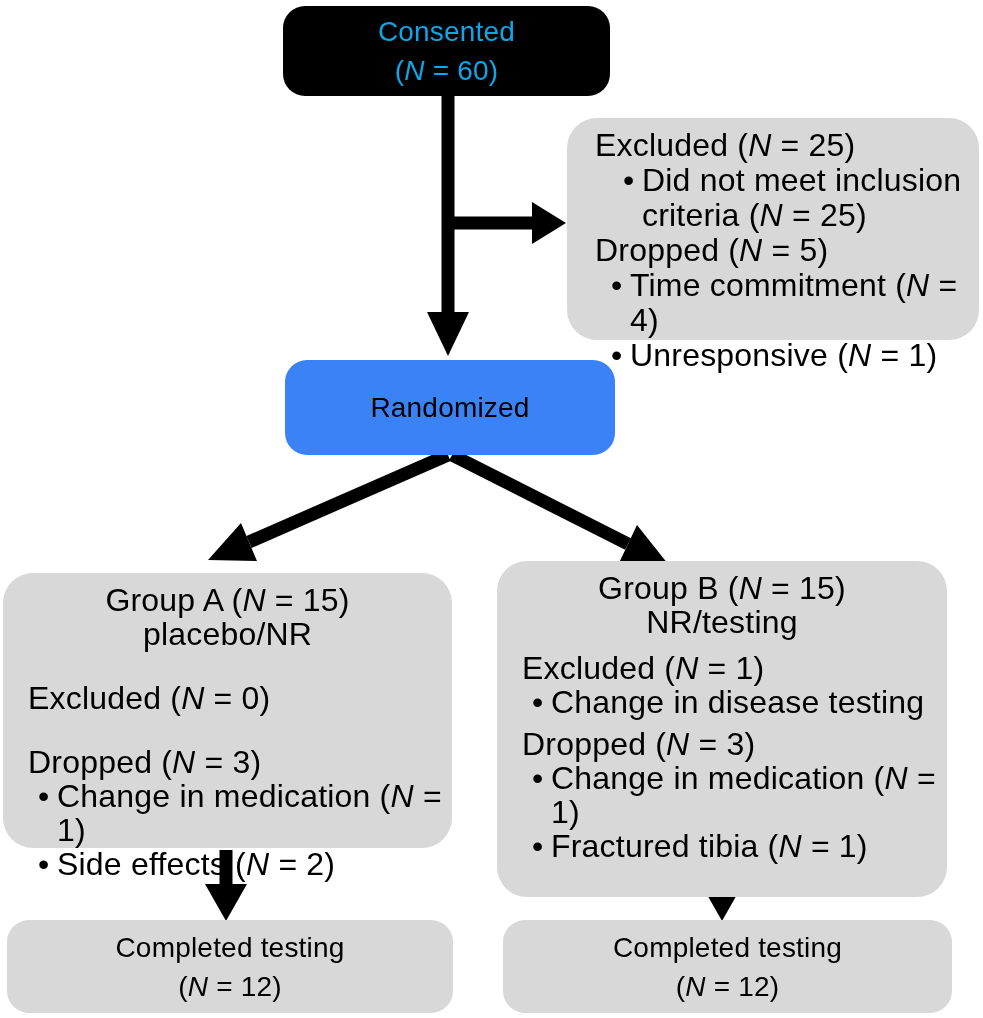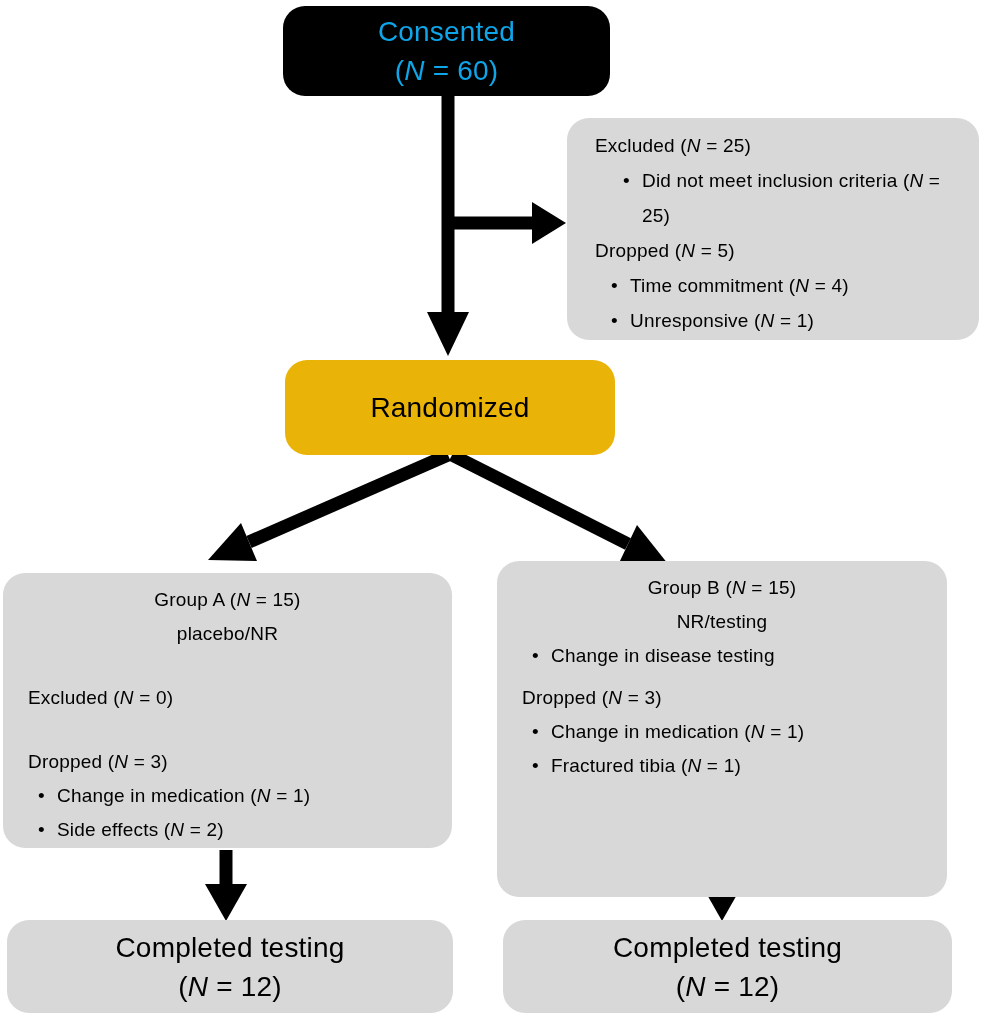--- a/index.html
+++ b/index.html
@@ -5,27 +5,27 @@
   html,body{margin:0;padding:0;background:#ffffff;}
   .canvas{
     position:relative;width:983px;height:1018px;background:#ffffff;
     font-family:"Liberation Sans", sans-serif;color:#000000;overflow:hidden;
   }
   .arrows{position:absolute;left:0;top:0;width:983px;height:1018px;}
   .arrows line{stroke:#000000;stroke-width:13;}
   .arrows polygon{fill:#000000;stroke:none;}
   .box{position:absolute;box-sizing:border-box;border-radius:22px;}
   .black{background:#000000;color:#0ea5e9;}
-  .gold{background:#eab308;color:#000000;}
+  .gold{background:#3b82f6;color:#000000;}
   .gray{background:#d8d8d8;color:#000000;}
   .center-box{
     display:flex;flex-direction:column;justify-content:center;align-items:center;
     text-align:center;font-size:28px;line-height:39px;letter-spacing:0.2px;
   }
-  .text-box{font-size:19px;letter-spacing:0.2px;}
+  .text-box{font-size:32px;letter-spacing:0.2px;border-radius:30px;}
   .excl{line-height:35px;padding:10px 8px 0 28px;}
   .grp{line-height:34px;padding:10px 8px 0 25px;}
   .ln{white-space:normal;}
   .grp-head{text-align:center;padding-right:17px;}
   .bullet{display:flex;align-items:flex-start;}
   .dot{flex:0 0 19px;text-align:left;}
   .btxt{flex:1 1 auto;}
   .excl .bullet{padding-left:16px;}
   .excl .bullet.deep{padding-left:28px;}
   .grp .bullet{padding-left:10px;}
@@ -103,20 +103,21 @@
     </div>
     <div class="ln bullet">
       <span class="dot">•</span>
       <span class="btxt">Side effects (<i>N</i> = 2)</span>
     </div>
   </div>
 
   <div class="box gray text-box grp" style="left:497px;top:561px;width:450px;height:336px;">
     <div class="ln grp-head">Group B (<i>N</i> = 15)</div>
     <div class="ln grp-head">NR/testing</div>
+    <div class="ln heading gb-sec1">Excluded (<i>N</i> = 1)</div>
     <div class="ln bullet">
       <span class="dot">•</span>
       <span class="btxt">Change in disease testing</span>
     </div>
     <div class="ln heading gb-sec2">Dropped (<i>N</i> = 3)</div>
     <div class="ln bullet">
       <span class="dot">•</span>
       <span class="btxt">Change in medication (<i>N</i> = 1)</span>
     </div>
     <div class="ln bullet">

